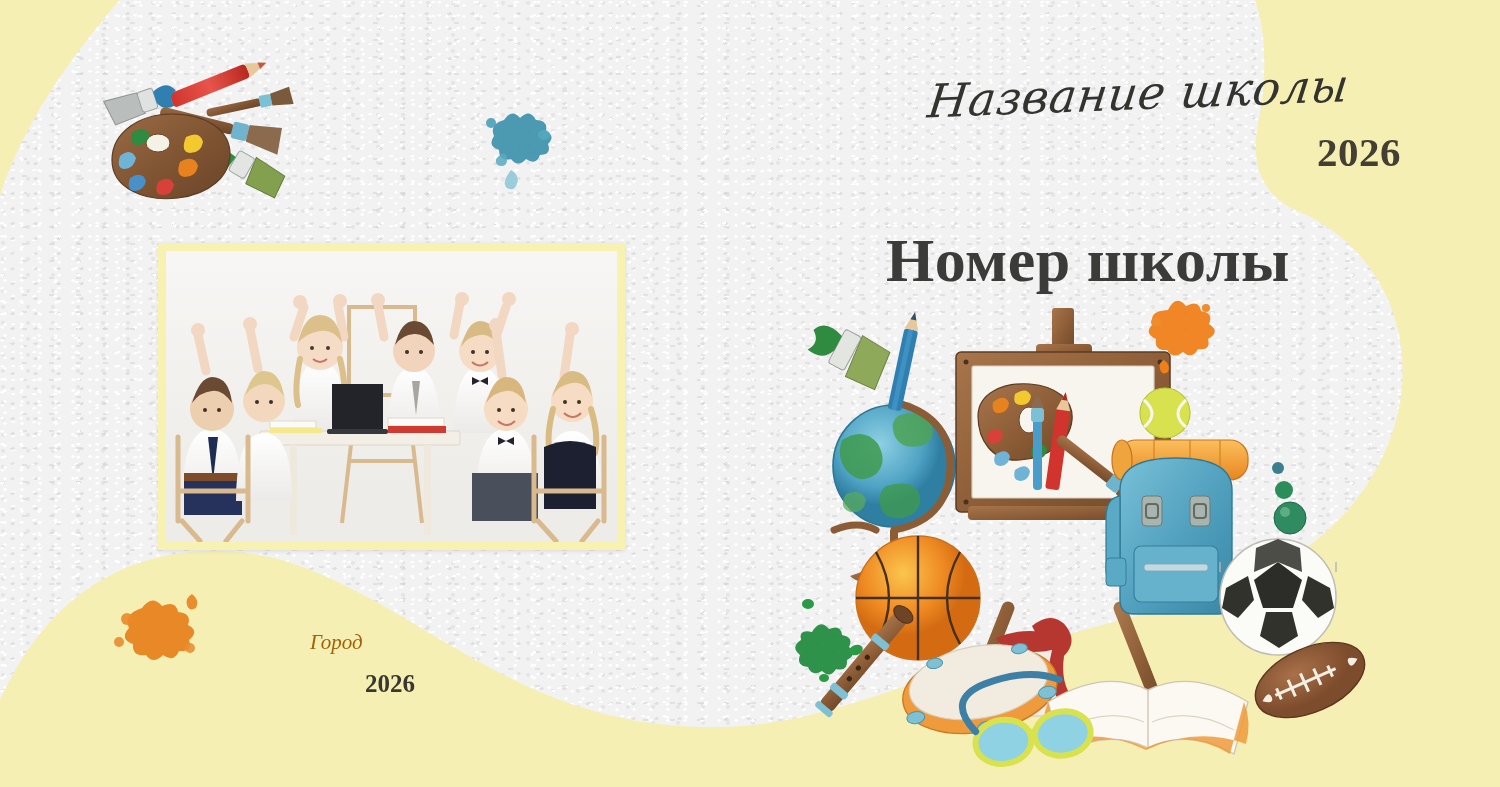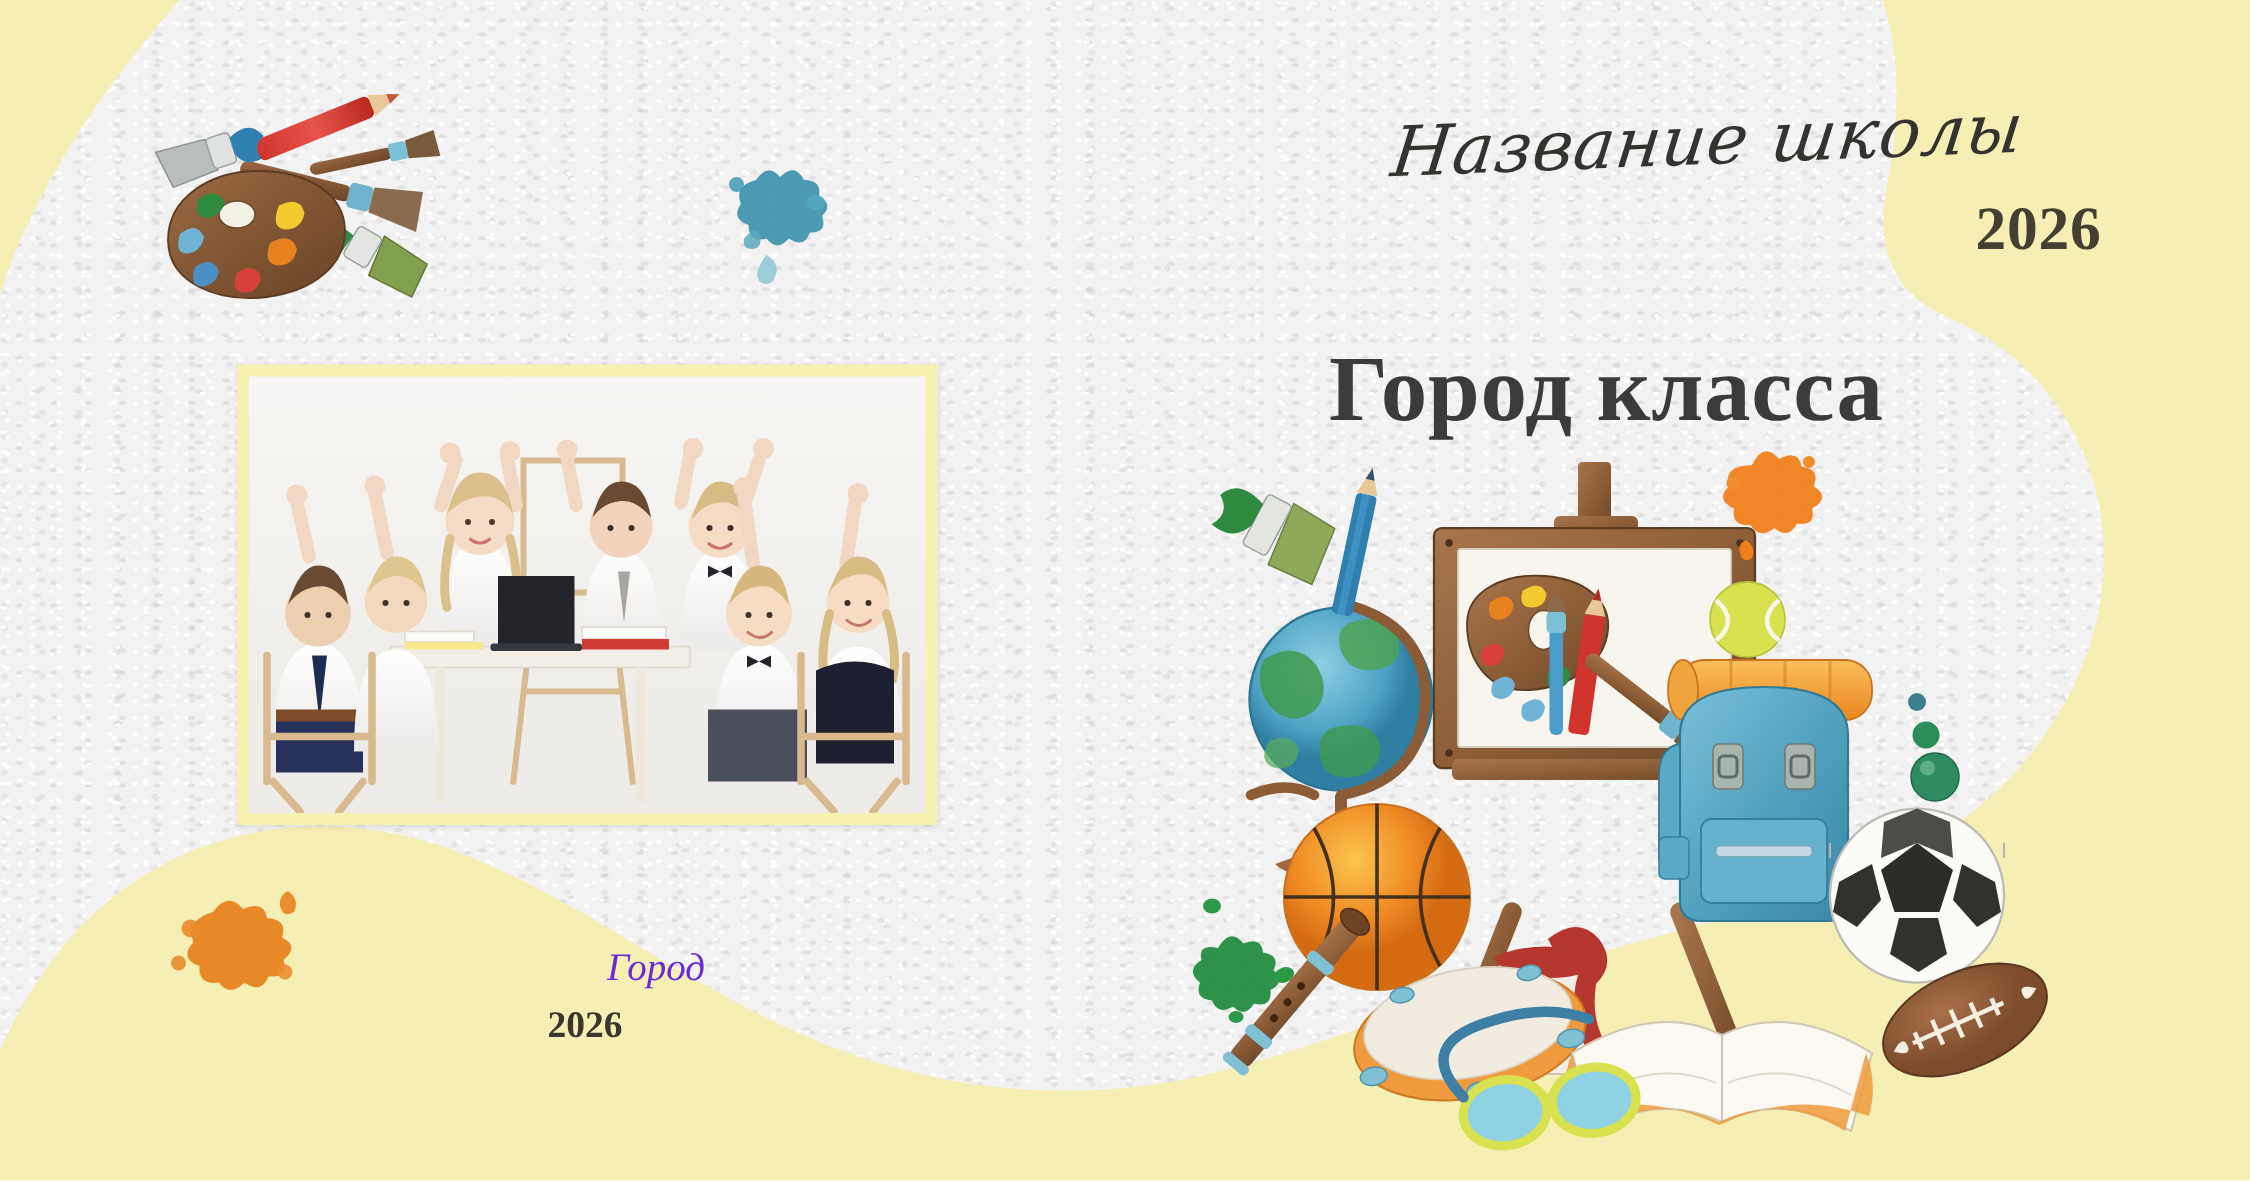--- a/index.html
+++ b/index.html
@@ -46,23 +46,23 @@
     position:absolute;left:1317px;top:128px;
     font-family:"Liberation Serif",serif;font-weight:700;font-size:41px;
     color:#433f33;letter-spacing:.5px;
   }
   .class-number{
     position:absolute;left:886px;top:225px;
     font-family:"Liberation Serif",serif;font-weight:700;font-size:62px;
     color:#3b3b39;letter-spacing:.5px;white-space:nowrap;
   }
   .city{
-    position:absolute;left:310px;top:630px;width:160px;text-align:right;
-    font-family:"Liberation Serif",serif;font-style:italic;font-size:26px;
-    color:#6d28d9;
+    position:absolute;left:310px;top:630px;width:160px;text-align:left;
+    font-family:"Liberation Serif",serif;font-style:italic;font-size:21px;
+    color:#a16207;
   }
   .year-bottom{
     position:absolute;left:310px;top:670px;width:160px;text-align:center;
     font-family:"Liberation Serif",serif;font-weight:700;font-size:25px;
     color:#3a3730;
   }
 
   svg.art{position:absolute;overflow:visible;}
 </style>
 </head>
@@ -298,21 +298,21 @@
           <path d="M368,186 L368,270 M438,186 L438,270 M368,240 L438,240 M372,270 L390,290 M432,270 L416,290"></path>
         </g>
       </svg>
     </div>
   </div>
 
   <div class="school-name">Название школы</div>
 
   <div class="year-top">2026</div>
 
-  <div class="class-number">Город класса</div>
+  <div class="class-number">Номер школы</div>
 
   <svg class="art" style="left:790px;top:290px;" width="560" height="440" viewBox="0 0 560 440">
     <defs>
       <linearGradient id="wood2" x1="0" y1="0" x2="1" y2="1">
         <stop offset="0%" stop-color="#a8754c"></stop>
           <stop offset="55%" stop-color="#8b5c36"></stop>
           <stop offset="100%" stop-color="#70492a"></stop>
       </linearGradient>
       <radialGradient id="globeg" cx="38%" cy="32%">
         <stop offset="0%" stop-color="#8fd0e4"></stop>

